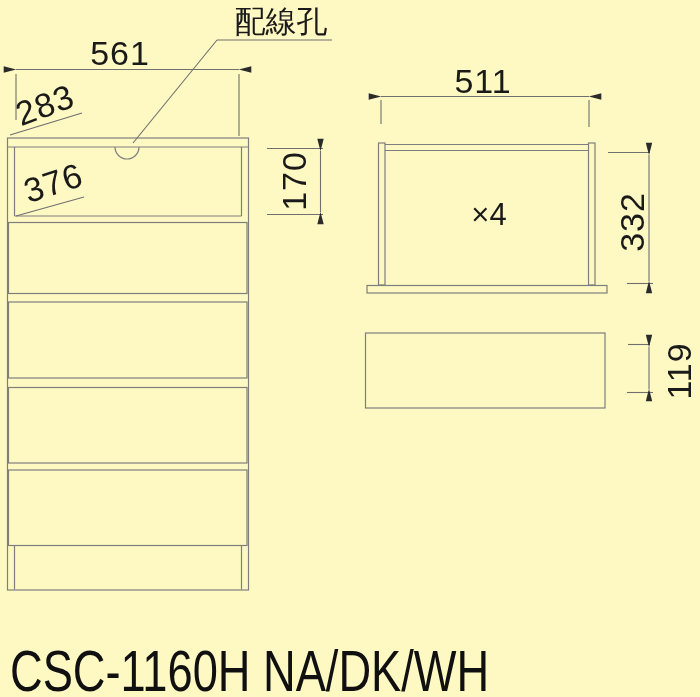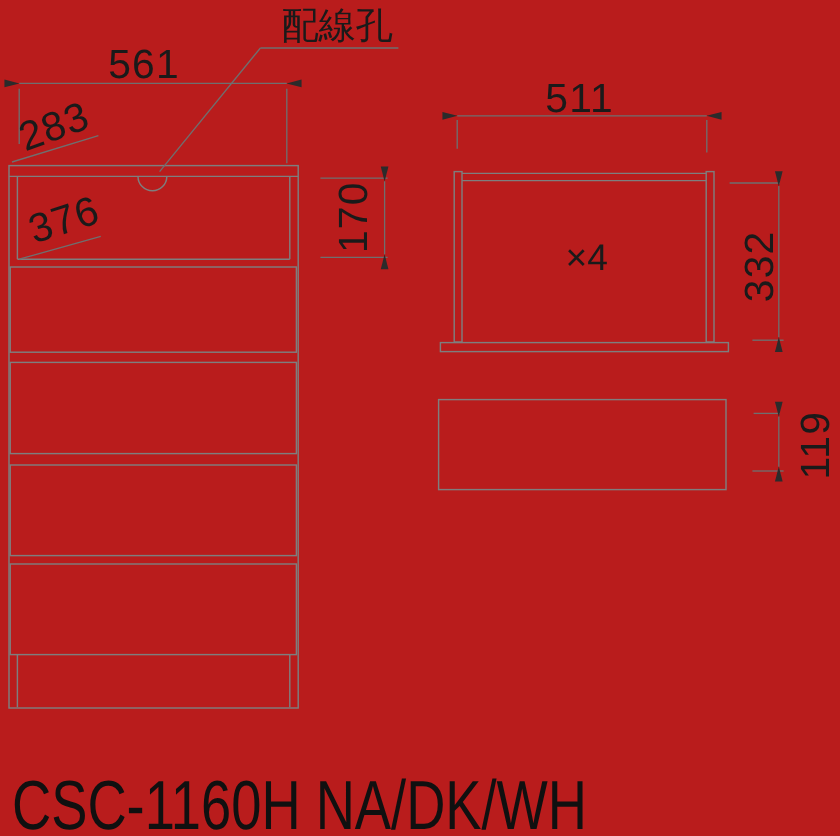--- a/index.html
+++ b/index.html
@@ -1,17 +1,17 @@
 <!DOCTYPE html>
 <html><head>
 <meta charset="utf-8">
 <style>
   html,body{margin:0;padding:0;background:#ffffff}
   .stage{
-    position:relative;width:700px;height:697px;background:#b91c1c;overflow:hidden;
+    position:relative;width:700px;height:697px;background:#fef9c3;overflow:hidden;
     font-family:"Liberation Sans","DejaVu Sans",sans-serif;
   }
   .stage svg{position:absolute;left:0;top:0}
   .ln{stroke:#7e7e7e;stroke-width:1.2;fill:none}
   .dim{stroke:#6f6f6f;stroke-width:1.1;fill:none}
   text{font-family:"Liberation Sans","DejaVu Sans",sans-serif;}
   .num{fill:#1a1a1a;font-size:34px;letter-spacing:1px}
   .cjk{fill:#1a1a1a;font-size:31px}
   .qty{fill:#1a1a1a;font-size:31px}
   .code{fill:#101010;font-size:58px}

